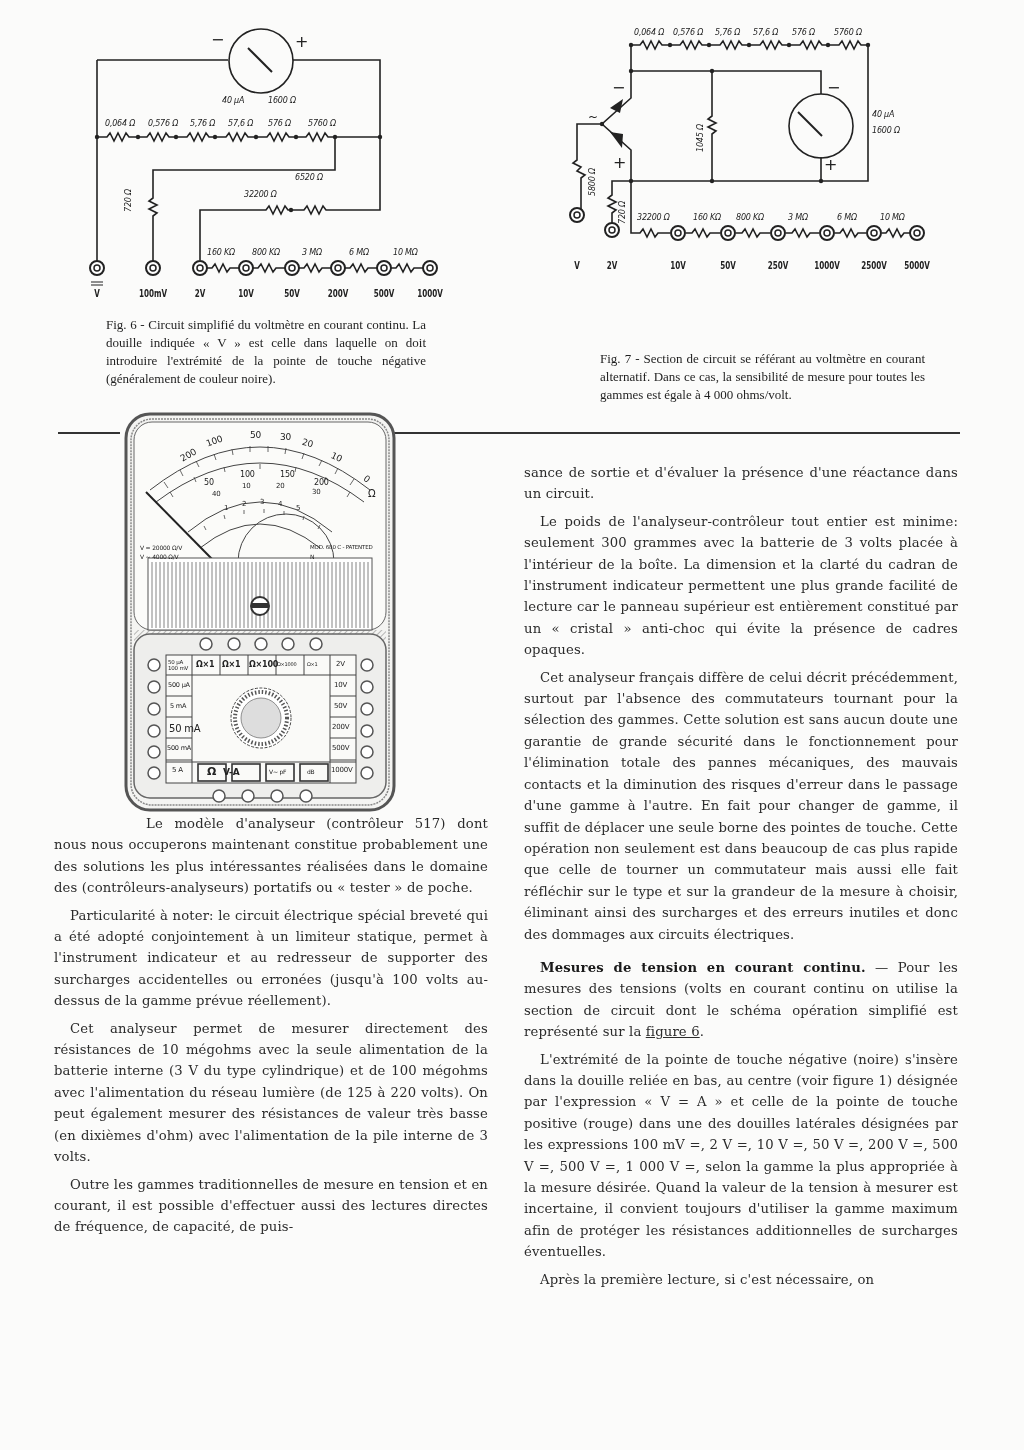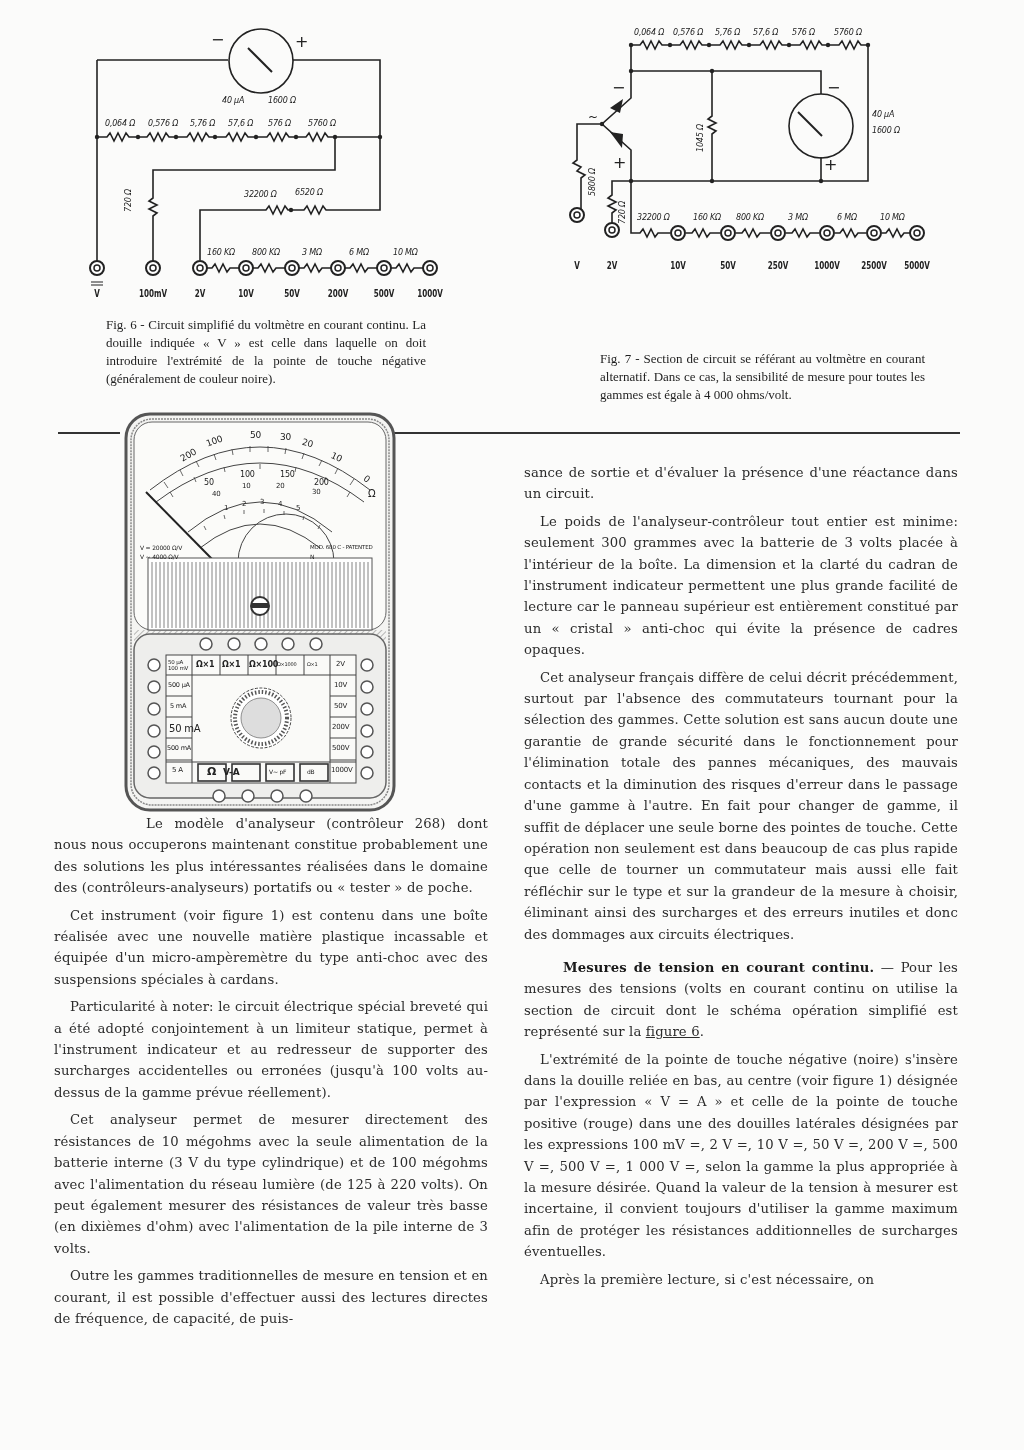--- a/index.html
+++ b/index.html
@@ -9,21 +9,21 @@
 
   
   .lbl { position: absolute; font-family: "DejaVu Sans", "Liberation Sans", sans-serif; font-style: italic; font-size: 8px; color: #222; white-space: nowrap; letter-spacing: -0.2px; }
   .term { position: absolute; font-family: "DejaVu Sans Condensed", "DejaVu Sans", sans-serif; font-weight: bold; font-size: 10px; color: #222; white-space: nowrap; transform: scaleX(0.8); transform-origin: center top; text-align: center; width: 44px; margin-left: -22px; }
 
   .caption { position: absolute; font-family: "Liberation Serif", "DejaVu Serif", serif; font-weight: normal; font-size: 13px; line-height: 18px; color: #1e1e1e; text-align: justify; }
 
   .col { position: absolute; font-family: "DejaVu Serif", serif; font-size: 13.2px; line-height: 21.4px; color: #2b2b2b; text-align: justify; letter-spacing: 0.15px; }
   .col p { margin-bottom: 6px; text-indent: 16px; }
   .col p.noindent { text-indent: 0; }
-  .col b { font-weight: bold; color: #1a1a1a; margin-left: 23px; }
+  .col b { font-weight: bold; color: #1a1a1a; }
   .col u { text-decoration: underline; }
 
   .rule { position: absolute; height: 2px; background: #333; }
 </style>
 </head>
 <body>
 
 <div class="abs" style="left:80px; top:20px; width:380px; height:290px;">
   <svg width="380" height="290" viewBox="0 0 380 290" style="position:absolute;left:0;top:0;">
     <g stroke="#222" stroke-width="1.6" fill="none">
@@ -98,21 +98,21 @@
 
   <span class="lbl" style="left:25px;top:99px;">0,064 Ω</span>
   <span class="lbl" style="left:68px;top:99px;">0,576 Ω</span>
   <span class="lbl" style="left:110px;top:99px;">5,76 Ω</span>
   <span class="lbl" style="left:148px;top:99px;">57,6 Ω</span>
   <span class="lbl" style="left:188px;top:99px;">576 Ω</span>
   <span class="lbl" style="left:228px;top:99px;">5760 Ω</span>
 
   <span class="lbl" style="left:44px;top:192px;transform:rotate(-90deg);transform-origin:left top;">720 Ω</span>
   <span class="lbl" style="left:164px;top:170px;">32200 Ω</span>
-  <span class="lbl" style="left:215px;top:168px;">6520 Ω</span>
+  <span class="lbl" style="left:215px;top:153px;">6520 Ω</span>
 
   <span class="lbl" style="left:127px;top:228px;">160 KΩ</span>
   <span class="lbl" style="left:172px;top:228px;">800 KΩ</span>
   <span class="lbl" style="left:222px;top:228px;">3 MΩ</span>
   <span class="lbl" style="left:269px;top:228px;">6 MΩ</span>
   <span class="lbl" style="left:313px;top:228px;">10 MΩ</span>
 
   <span class="term" style="left:17px;top:268px;">V</span>
   <span class="term" style="left:73px;top:268px;">100mV</span>
   <span class="term" style="left:120px;top:268px;">2V</span>
@@ -377,22 +377,21 @@
   <span class="lbl" style="left:208px;top:332px;font-style:normal;font-size:7px;">500V</span>
   <span class="lbl" style="left:207px;top:354px;font-style:normal;font-size:7px;">1000V</span>
 
   <span class="lbl" style="left:83px;top:353px;font-style:normal;font-size:11px;font-weight:bold;">Ω</span>
   <span class="lbl" style="left:99px;top:355px;font-style:normal;font-size:9px;font-weight:bold;">V-A</span>
   <span class="lbl" style="left:145px;top:356px;font-style:normal;font-size:6px;">V~ pF</span>
   <span class="lbl" style="left:183px;top:356px;font-style:normal;font-size:6px;">dB</span>
 </div>
 
 <div class="col" style="left:54px; top:813px; width:434px;">
-  <p style="text-indent:92px;">Le modèle d'analyseur (contrôleur 268) dont nous nous occuperons maintenant constitue probablement une des solutions les plus intéressantes réalisées dans le domaine des (contrôleurs-analyseurs) portatifs ou « tester » de poche.</p>
-  <p>Cet instrument (voir figure 1) est contenu dans une boîte réalisée avec une nouvelle matière plastique incassable et équipée d'un micro-ampèremètre du type anti-choc avec des suspensions spéciales à cardans.</p>
+  <p style="text-indent:92px;">Le modèle d'analyseur (contrôleur 517) dont nous nous occuperons maintenant constitue probablement une des solutions les plus intéressantes réalisées dans le domaine des (contrôleurs-analyseurs) portatifs ou « tester » de poche.</p>
   <p>Particularité à noter: le circuit électrique spécial breveté qui a été adopté conjointement à un limiteur statique, permet à l'instrument indicateur et au redresseur de supporter des surcharges accidentelles ou erronées (jusqu'à 100 volts au-dessus de la gamme prévue réellement).</p>
   <p>Cet analyseur permet de mesurer directement des résistances de 10 mégohms avec la seule alimentation de la batterie interne (3 V du type cylindrique) et de 100 mégohms avec l'alimentation du réseau lumière (de 125 à 220 volts). On peut également mesurer des résistances de valeur très basse (en dixièmes d'ohm) avec l'alimentation de la pile interne de 3 volts.</p>
   <p>Outre les gammes traditionnelles de mesure en tension et en courant, il est possible d'effectuer aussi des lectures directes de fréquence, de capacité, de puis-</p>
 </div>
 
 <div class="col" style="left:524px; top:462px; width:434px;">
   <p class="noindent">sance de sortie et d'évaluer la présence d'une réactance dans un circuit.</p>
   <p>Le poids de l'analyseur-contrôleur tout entier est minime: seulement 300 grammes avec la batterie de 3 volts placée à l'intérieur de la boîte. La dimension et la clarté du cadran de l'instrument indicateur permettent une plus grande facilité de lecture car le panneau supérieur est entièrement constitué par un « cristal » anti-choc qui évite la présence de cadres opaques.</p>
   <p>Cet analyseur français diffère de celui décrit précédemment, surtout par l'absence des commutateurs tournant pour la sélection des gammes. Cette solution est sans aucun doute une garantie de grande sécurité dans le fonctionnement pour l'élimination totale des pannes mécaniques, des mauvais contacts et la diminution des risques d'erreur dans le passage d'une gamme à l'autre. En fait pour changer de gamme, il suffit de déplacer une seule borne des pointes de touche. Cette opération non seulement est dans beaucoup de cas plus rapide que celle de tourner un commutateur mais aussi elle fait réfléchir sur le type et sur la grandeur de la mesure à choisir, éliminant ainsi des surcharges et des erreurs inutiles et donc des dommages aux circuits électriques.</p>
   <p style="margin-top:12px;">

